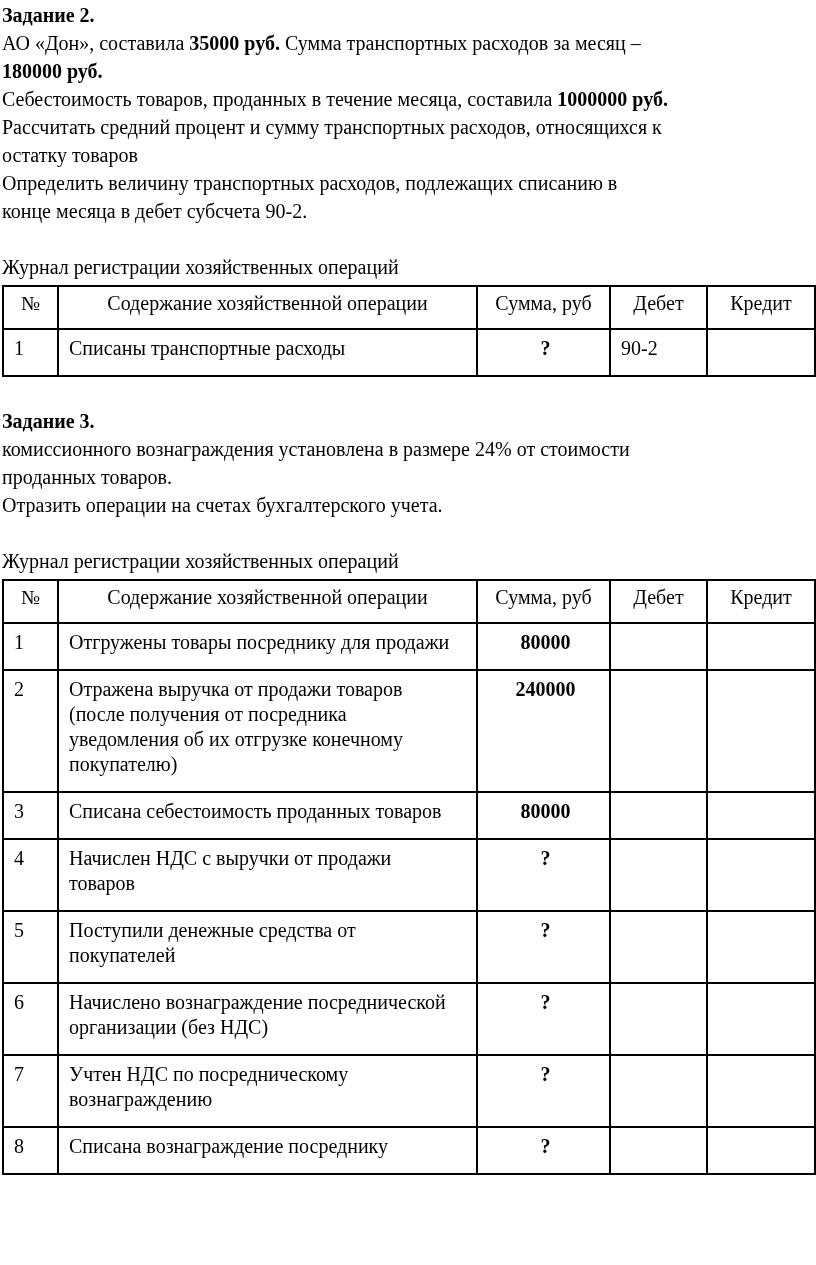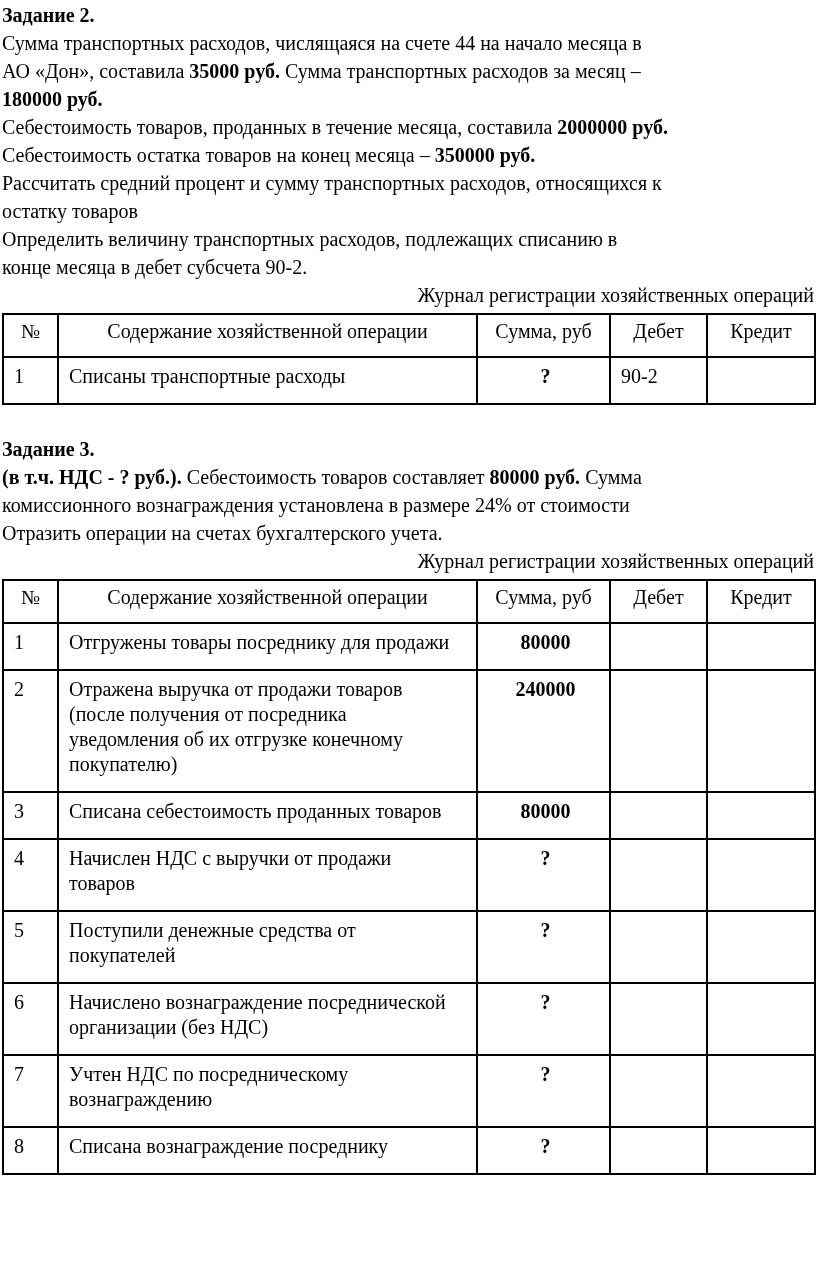--- a/index.html
+++ b/index.html
@@ -11,21 +11,21 @@
     color: #000000;
     font-family: "Liberation Serif", "DejaVu Serif", serif;
     font-size: 20px;
     line-height: 28px;
     padding: 1px 2px 4px 2px;
     overflow: hidden;
   }
   .task-heading { font-weight: bold; white-space: nowrap; }
   .line { white-space: nowrap; }
   .b { font-weight: bold; }
-  .table-title { text-align: right; margin-bottom: 4px; }
+  .table-title { text-align: left; margin-bottom: 4px; margin-top: 28px; }
   .section-2 { margin-top: 30px; }
   table.journal {
     border-collapse: collapse;
     table-layout: fixed;
     width: 812px;
   }
   table.journal th, table.journal td {
     border: 2px solid #000000;
     vertical-align: top;
     line-height: 25px;
@@ -41,25 +41,23 @@
   td.cell-sum { text-align: center; font-weight: bold; }
 </style>
 </head>
 <body>
 
 <div class="page">
 
   <section class="section-1">
     <div class="task-heading">Задание 2.</div>
     <div>
-        <div class="line"><span>Сумма транспортных расходов, числящаяся на счете 44 на начало месяца в</span></div>
         <div class="line"><span>АО «Дон», составила </span><span class="b">35000 руб.</span><span> Сумма транспортных расходов за месяц –</span></div>
         <div class="line"><span class="b">180000 руб.</span></div>
-        <div class="line"><span>Себестоимость товаров, проданных в течение месяца, составила </span><span class="b">2000000 руб.</span></div>
-        <div class="line"><span>Себестоимость остатка товаров на конец месяца – </span><span class="b">350000 руб.</span></div>
+        <div class="line"><span>Себестоимость товаров, проданных в течение месяца, составила </span><span class="b">1000000 руб.</span></div>
         <div class="line"><span>Рассчитать средний процент и сумму транспортных расходов, относящихся к</span></div>
         <div class="line"><span>остатку товаров</span></div>
         <div class="line"><span>Определить величину транспортных расходов, подлежащих списанию в</span></div>
         <div class="line"><span>конце месяца в дебет субсчета 90-2.</span></div>
       </div>
     <div class="table-title">Журнал регистрации хозяйственных операций</div>
     <table class="journal">
       <colgroup>
         <col style="width:55px">
           <col style="width:419px">
@@ -84,22 +82,22 @@
             <td class="cell-debit">90-2</td>
             <td class="cell-credit"></td>
           </tr>
         </tbody>
     </table>
   </section>
 
   <section class="section-2">
     <div class="task-heading">Задание 3.</div>
     <div>
-        <div class="line"><span class="b">(в т.ч. НДС - ? руб.).</span><span> Себестоимость товаров составляет </span><span class="b">80000 руб.</span><span> Сумма</span></div>
         <div class="line"><span>комиссионного вознаграждения установлена в размере 24% от стоимости</span></div>
+        <div class="line"><span>проданных товаров.</span></div>
         <div class="line"><span>Отразить операции на счетах бухгалтерского учета.</span></div>
       </div>
     <div class="table-title">Журнал регистрации хозяйственных операций</div>
     <table class="journal">
       <colgroup>
         <col style="width:55px">
           <col style="width:419px">
           <col style="width:133px">
           <col style="width:97px">
           <col style="width:108px">

